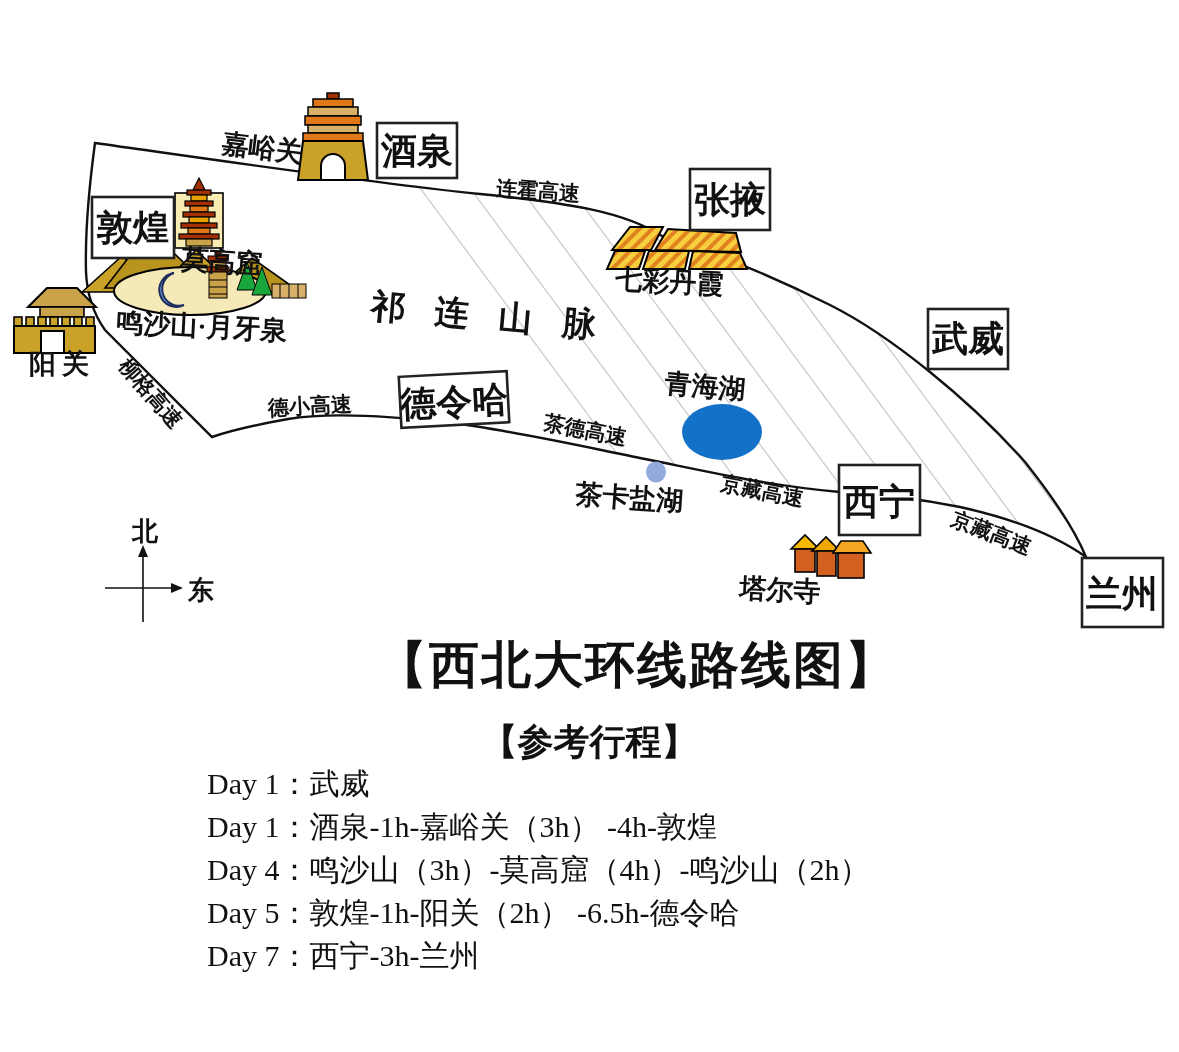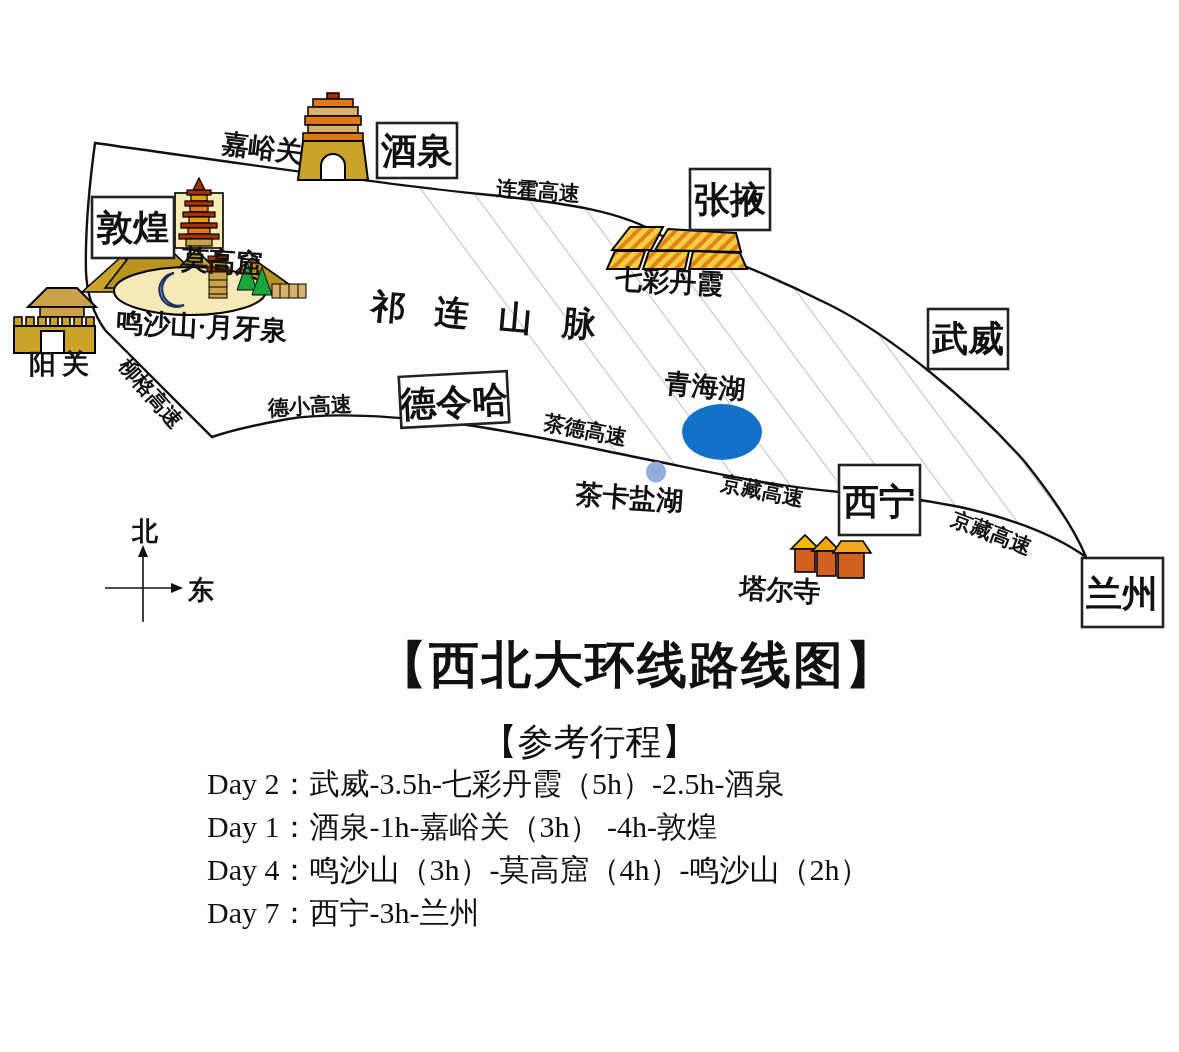--- a/index.html
+++ b/index.html
@@ -9,21 +9,21 @@
   svg text{fill:#111;}
   .city-label{font-size:36px;font-weight:bold;}
   .poi-label{font-size:27px;font-weight:bold;}
   .road-label{font-size:21px;font-weight:bold;}
   .region-label{font-size:34px;font-weight:bold;letter-spacing:30px;}
   .compass-label{font-size:26px;font-weight:bold;}
   #title-band{position:absolute;left:328px;top:627px;width:574px;height:76px;
               display:flex;align-items:center;justify-content:center;}
   #title-band .t{font-size:50px;font-weight:bold;letter-spacing:2px;margin-left:44px;}
   #subtitle{position:absolute;left:0;top:718px;width:1179px;text-align:center;
-            font-size:36px;font-weight:normal;}
+            font-size:36px;font-weight:bold;}
   #itinerary{position:absolute;left:207px;top:762px;font-size:30px;line-height:43px;}
   #itinerary .day-row{white-space:nowrap;}
 </style>
 </head>
 <body>
 
 <div id="stage">
 
   <svg id="map-svg" width="1179" height="660" viewBox="0 0 1179 660">
     <defs>
@@ -211,27 +211,30 @@
     </g>
   </svg>
 
   <div id="title-band">
     <span class="t">【西北大环线路线图】</span>
   </div>
 
   <div id="subtitle">【参考行程】</div>
 
   <div id="itinerary">
-  <div class="day-row">
-      <span>Day 2：</span><span>武威-3.5h-七彩丹霞（5h）-2.5h-酒泉</span>
+    <div class="day-row">
+      <span>Day 1：</span><span>武威</span>
     </div>
       <div class="day-row">
       <span>Day 1：</span><span>酒泉-1h-嘉峪关（3h） -4h-敦煌</span>
     </div>
       <div class="day-row">
       <span>Day 4：</span><span>鸣沙山（3h）-莫高窟（4h）-鸣沙山（2h）</span>
     </div>
       <div class="day-row">
+      <span>Day 5：</span><span>敦煌-1h-阳关（2h） -6.5h-德令哈</span>
+    </div>
+      <div class="day-row">
       <span>Day 7：</span><span>西宁-3h-兰州</span>
     </div>
     </div>
 
 </div>
 
 </body></html>

